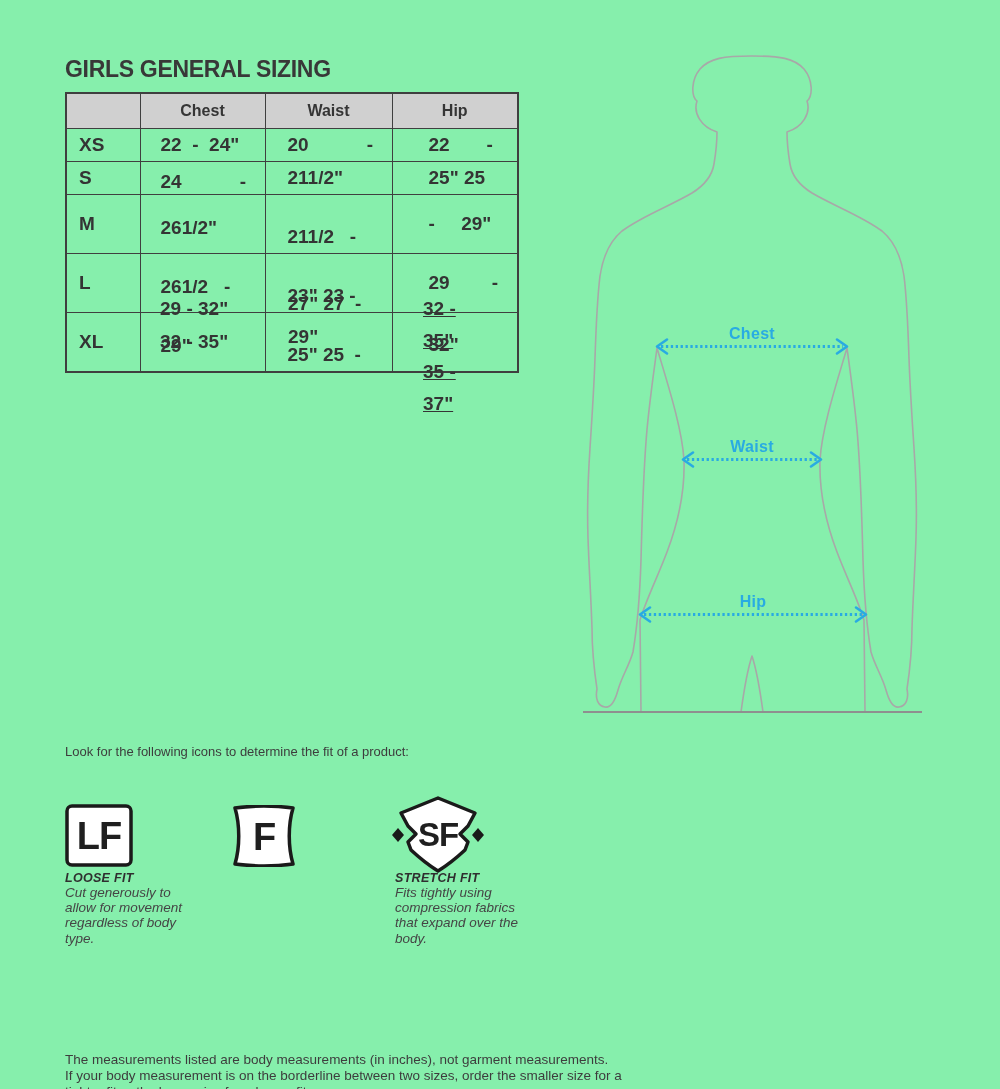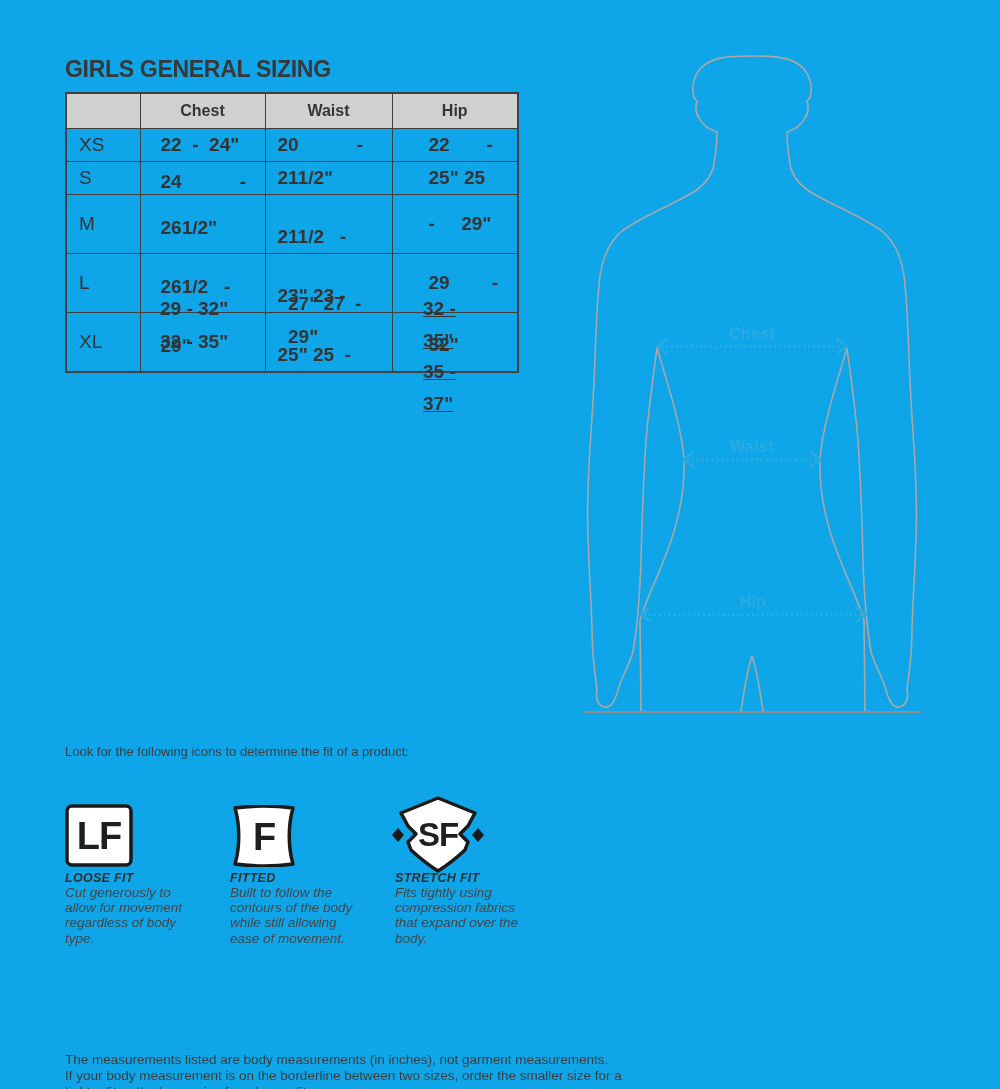--- a/index.html
+++ b/index.html
@@ -1,37 +1,37 @@
 <!DOCTYPE html>
 <html><head>
 <meta charset="utf-8">
 <style>
   html, body { margin:0; padding:0; background:#ffffff; }
   body { width:1000px; height:1089px; overflow:hidden;
          font-family:"Liberation Sans", sans-serif; }
-  .page { position:relative; width:1000px; height:1089px; background:#0ea5e9; }
+  .page { position:relative; width:1000px; height:1089px; background:#86efac; }
 
   
   .title { position:absolute; left:65px; top:56px; font-size:23px; font-weight:bold;
            color:#383838; letter-spacing:-0.3px; white-space:nowrap; }
 
   
   .size-table { position:absolute; left:65px; top:92px; width:452px;
                 border-collapse:collapse; table-layout:fixed;
                 border:2px solid #3f3f3f; }
   .size-table th, .size-table td { border:1px solid #3f3f3f; overflow:visible; }
   .size-table thead th { height:32px; background:#d0d0d0; font-size:16px;
                          font-weight:bold; color:#353535; text-align:center; }
   .size-table tbody tr { height:33px; }
-  .size-table td.size { font-size:19px; font-weight:normal; color:#343434;
+  .size-table td.size { font-size:19px; font-weight:bold; color:#343434;
                         padding-left:12px; }
   .size-table td.val { font-size:19px; font-weight:bold; color:#343434;
                        white-space:pre; }
   .size-table td.c-chest { padding-left:20px; }
-  .size-table td.c-waist { padding-left:12px; }
+  .size-table td.c-waist { padding-left:22px; }
   .size-table td.c-hip   { padding-left:36px; }
   .v { position:relative; display:inline-block; }
   .size-table tbody tr:nth-child(n+2) td:nth-child(2) .v { top:4px; }
   .size-table tbody tr:nth-child(n+3) td:nth-child(3) .v { top:-4px;margin-top:34px; }
   .size-table tbody tr:nth-child(5) td:nth-child(4) .v { top:3px; }
 
   
   .overflow { position:absolute; font-size:19px; font-weight:bold; color:#343434;
               white-space:pre; }
   .chest-of { left:160px; top:293px; line-height:32.5px; }
@@ -223,27 +223,20 @@
     <text class="icon-letter" x="48" y="52" font-size="33">SF</text>
   </svg>
 
   <div class="fit-col" style="left:65px">
     <div class="fit-name">LOOSE FIT</div>
     <div class="fit-desc">Cut generously to
 allow for movement
 regardless of body
 type.</div>
   </div>
-  <div class="fit-col" style="left:230px">
-    <div class="fit-name">FITTED</div>
-    <div class="fit-desc">Built to follow the
-contours of the body
-while still allowing
-ease of movement.</div>
-  </div>
   <div class="fit-col" style="left:395px">
     <div class="fit-name">STRETCH FIT</div>
     <div class="fit-desc">Fits tightly using
 compression fabrics
 that expand over the
 body.</div>
   </div>
 
   <div class="footnote">The measurements listed are body measurements (in inches), not garment measurements.
 If your body measurement is on the borderline between two sizes, order the smaller size for a

